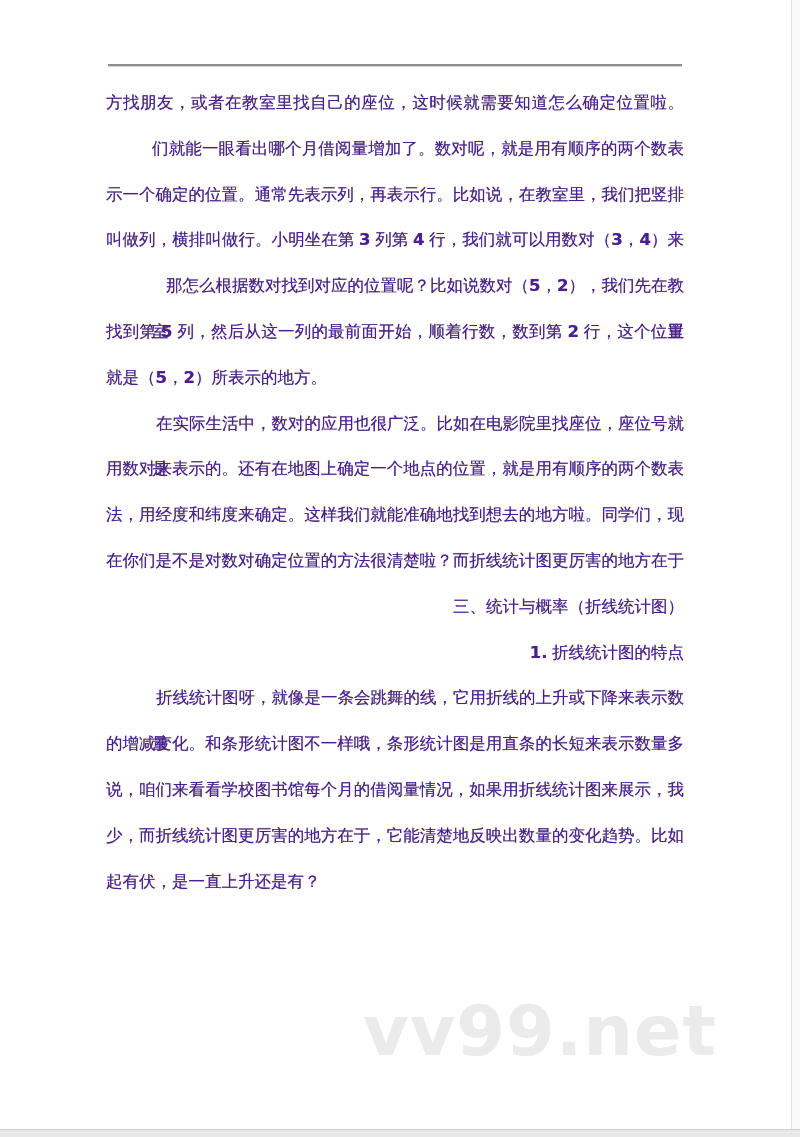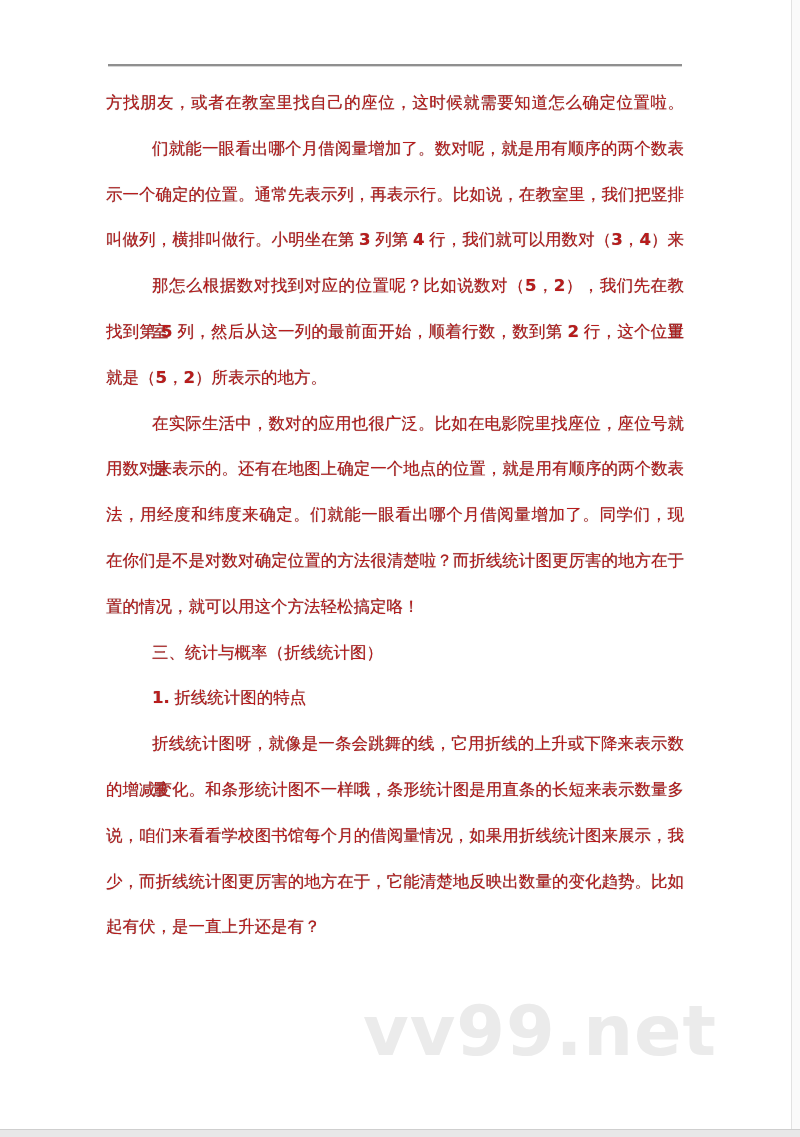--- a/index.html
+++ b/index.html
@@ -66,38 +66,39 @@
     z-index: 0;
     white-space: nowrap;
   }
   
   .body-text {
     position: absolute;
     left: 106px;
     top: 80px;
     width: 578px;
     z-index: 1;
-    color: #b91c1c;
+    color: #4c1d95;
     font-size: 16.5px;
     text-shadow: 0 0 0.7px rgba(66,66,66,0.75);
   }
   .ln {
     height: 45.8px;
     line-height: 45.8px;
     white-space: nowrap;
     overflow: visible;
     text-align: left;
   }
   .ln.just {
     white-space: normal;
     text-align: justify;
     text-align-last: justify;
   }
   .ln.ind {
     padding-left: 46px;
+    text-align: right;
   }
   .ln.just.ind {
     width: 532px;
   }
   .dg {
     font-weight: 600;
     font-family: "DejaVu Sans", sans-serif;
   }
 </style>
 </head>
@@ -112,23 +113,22 @@
   <div class="body-text">
     <div class="ln just">方找朋友，或者在教室里找自己的座位，这时候就需要知道怎么确定位置啦。</div>
     <div class="ln just ind">们就能一眼看出哪个月借阅量增加了。数对呢，就是用有顺序的两个数表</div>
     <div class="ln just">示一个确定的位置。通常先表示列，再表示行。比如说，在教室里，我们把竖排</div>
     <div class="ln just">叫做列，横排叫做行。小明坐在第 <span class="dg">3</span> 列第 <span class="dg">4</span> 行，我们就可以用数对（<span class="dg">3</span>，<span class="dg">4</span>）来</div>
     <div class="ln just ind">那怎么根据数对找到对应的位置呢？比如说数对（<span class="dg">5</span>，<span class="dg">2</span>），我们先在教室里</div>
     <div class="ln just">找到第 <span class="dg">5</span> 列，然后从这一列的最前面开始，顺着行数，数到第 <span class="dg">2</span> 行，这个位置</div>
     <div class="ln">就是（<span class="dg">5</span>，<span class="dg">2</span>）所表示的地方。</div>
     <div class="ln just ind">在实际生活中，数对的应用也很广泛。比如在电影院里找座位，座位号就是</div>
     <div class="ln just">用数对来表示的。还有在地图上确定一个地点的位置，就是用有顺序的两个数表</div>
-    <div class="ln just">法，用经度和纬度来确定。们就能一眼看出哪个月借阅量增加了。同学们，现</div>
+    <div class="ln just">法，用经度和纬度来确定。这样我们就能准确地找到想去的地方啦。同学们，现</div>
     <div class="ln just">在你们是不是对数对确定位置的方法很清楚啦？而折线统计图更厉害的地方在于</div>
-    <div class="ln">置的情况，就可以用这个方法轻松搞定咯！</div>
     <div class="ln ind">三、统计与概率（折线统计图）</div>
     <div class="ln ind"><span class="dg">1.</span> 折线统计图的特点</div>
     <div class="ln just ind">折线统计图呀，就像是一条会跳舞的线，它用折线的上升或下降来表示数量</div>
     <div class="ln just">的增减变化。和条形统计图不一样哦，条形统计图是用直条的长短来表示数量多</div>
     <div class="ln just">说，咱们来看看学校图书馆每个月的借阅量情况，如果用折线统计图来展示，我</div>
     <div class="ln just">少，而折线统计图更厉害的地方在于，它能清楚地反映出数量的变化趋势。比如</div>
     <div class="ln">起有伏，是一直上升还是有？</div>
   </div>
 
   <div class="page-right-margin"></div>

